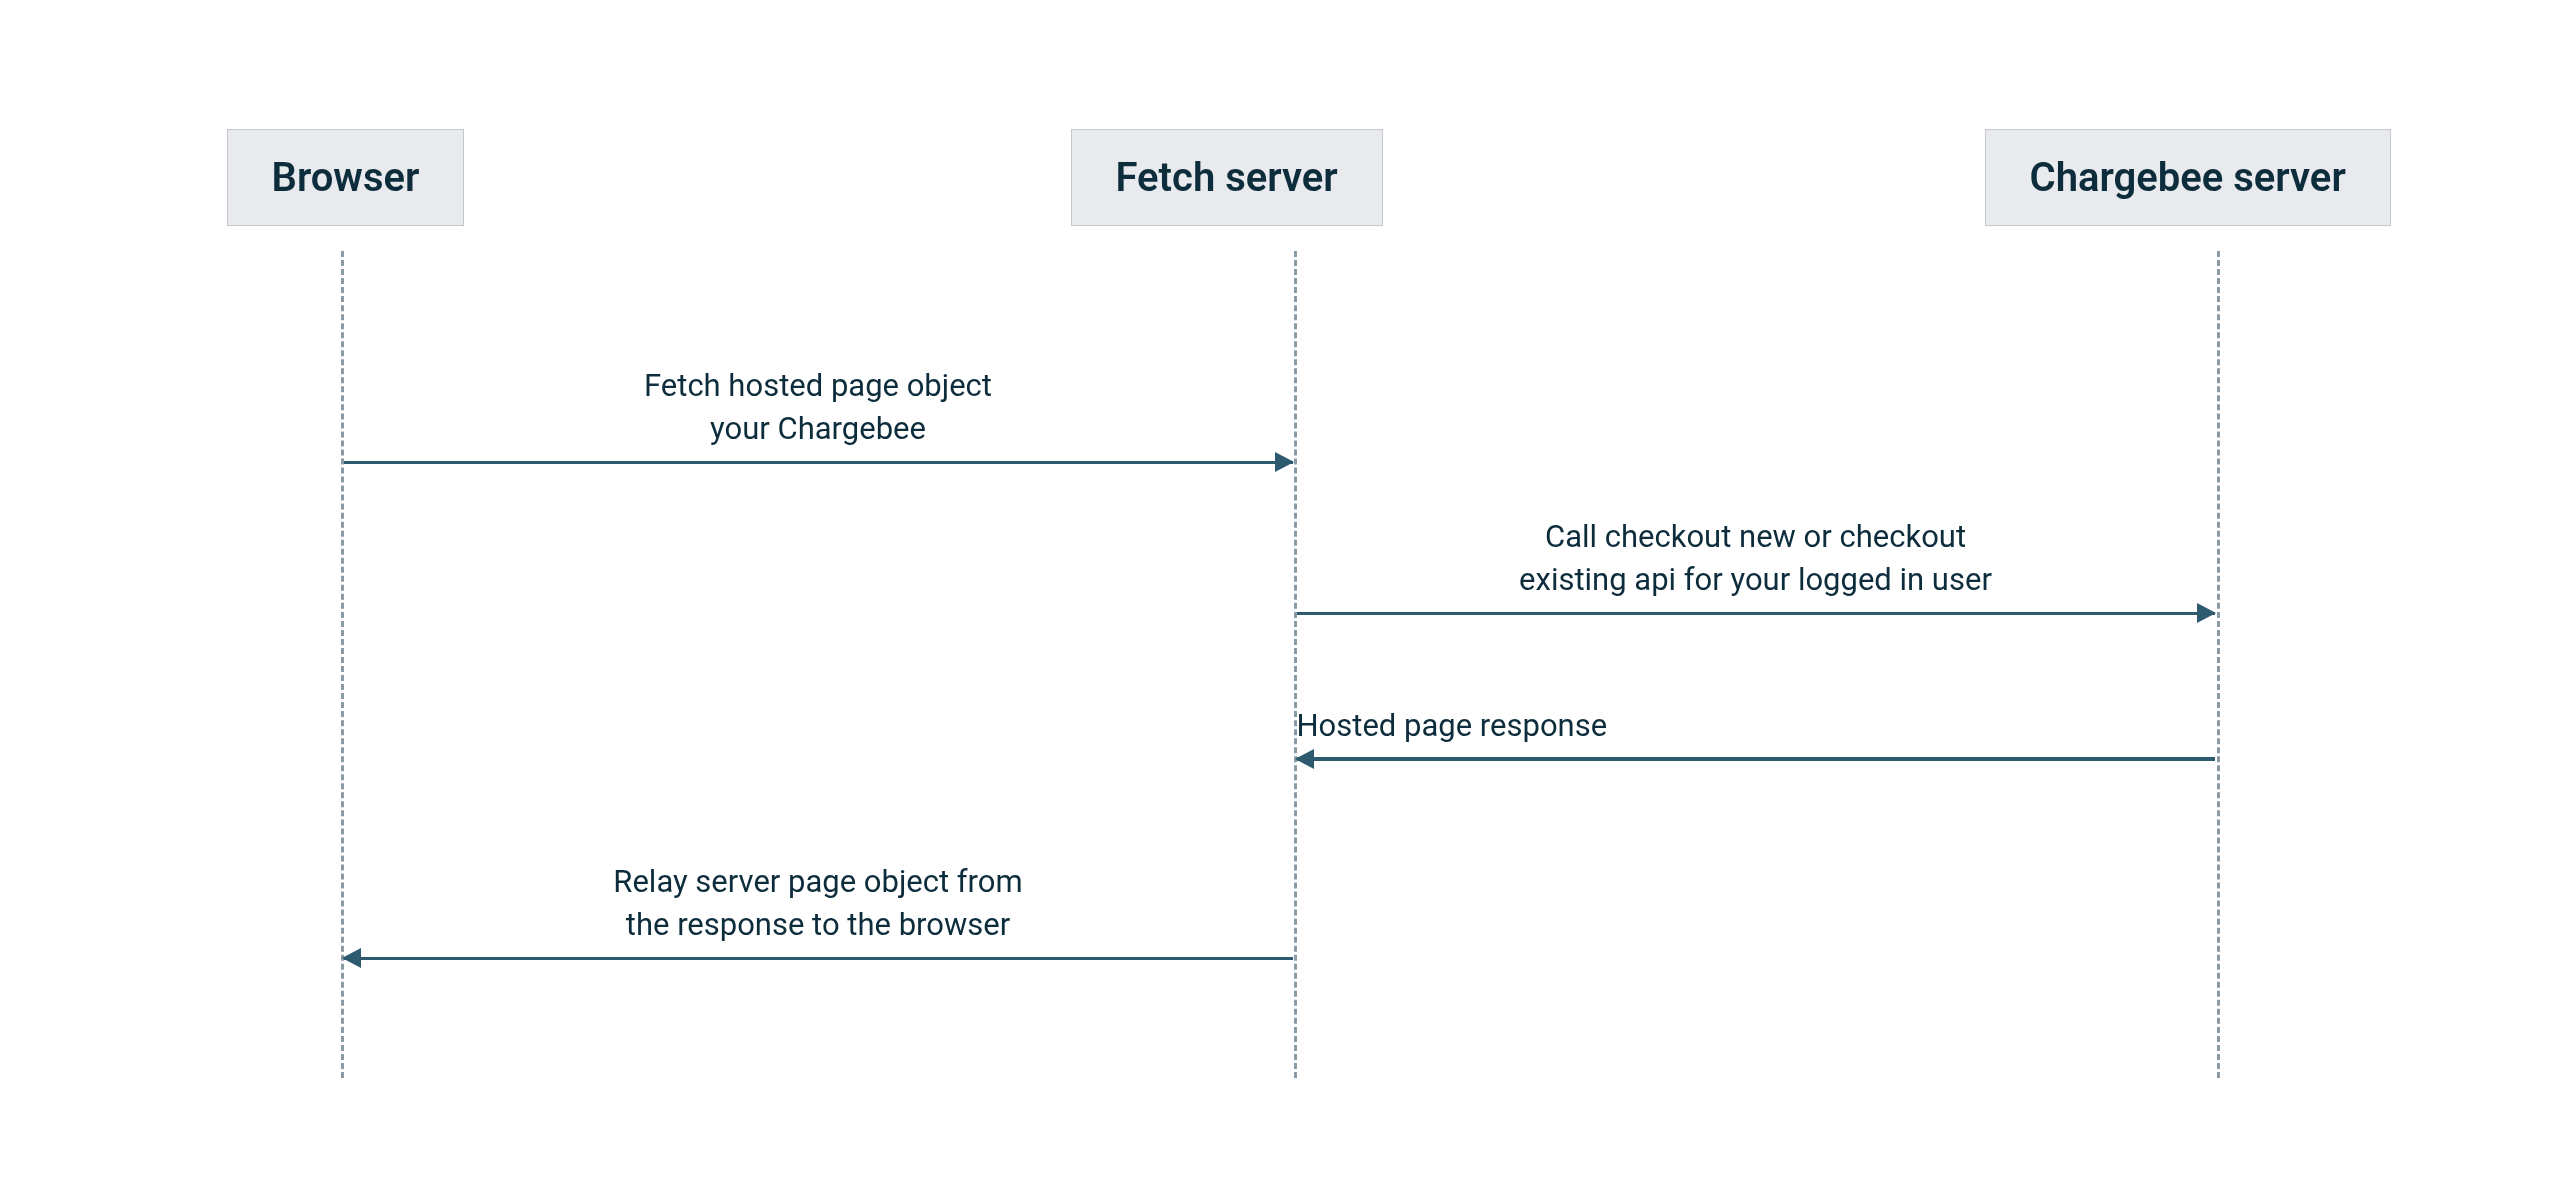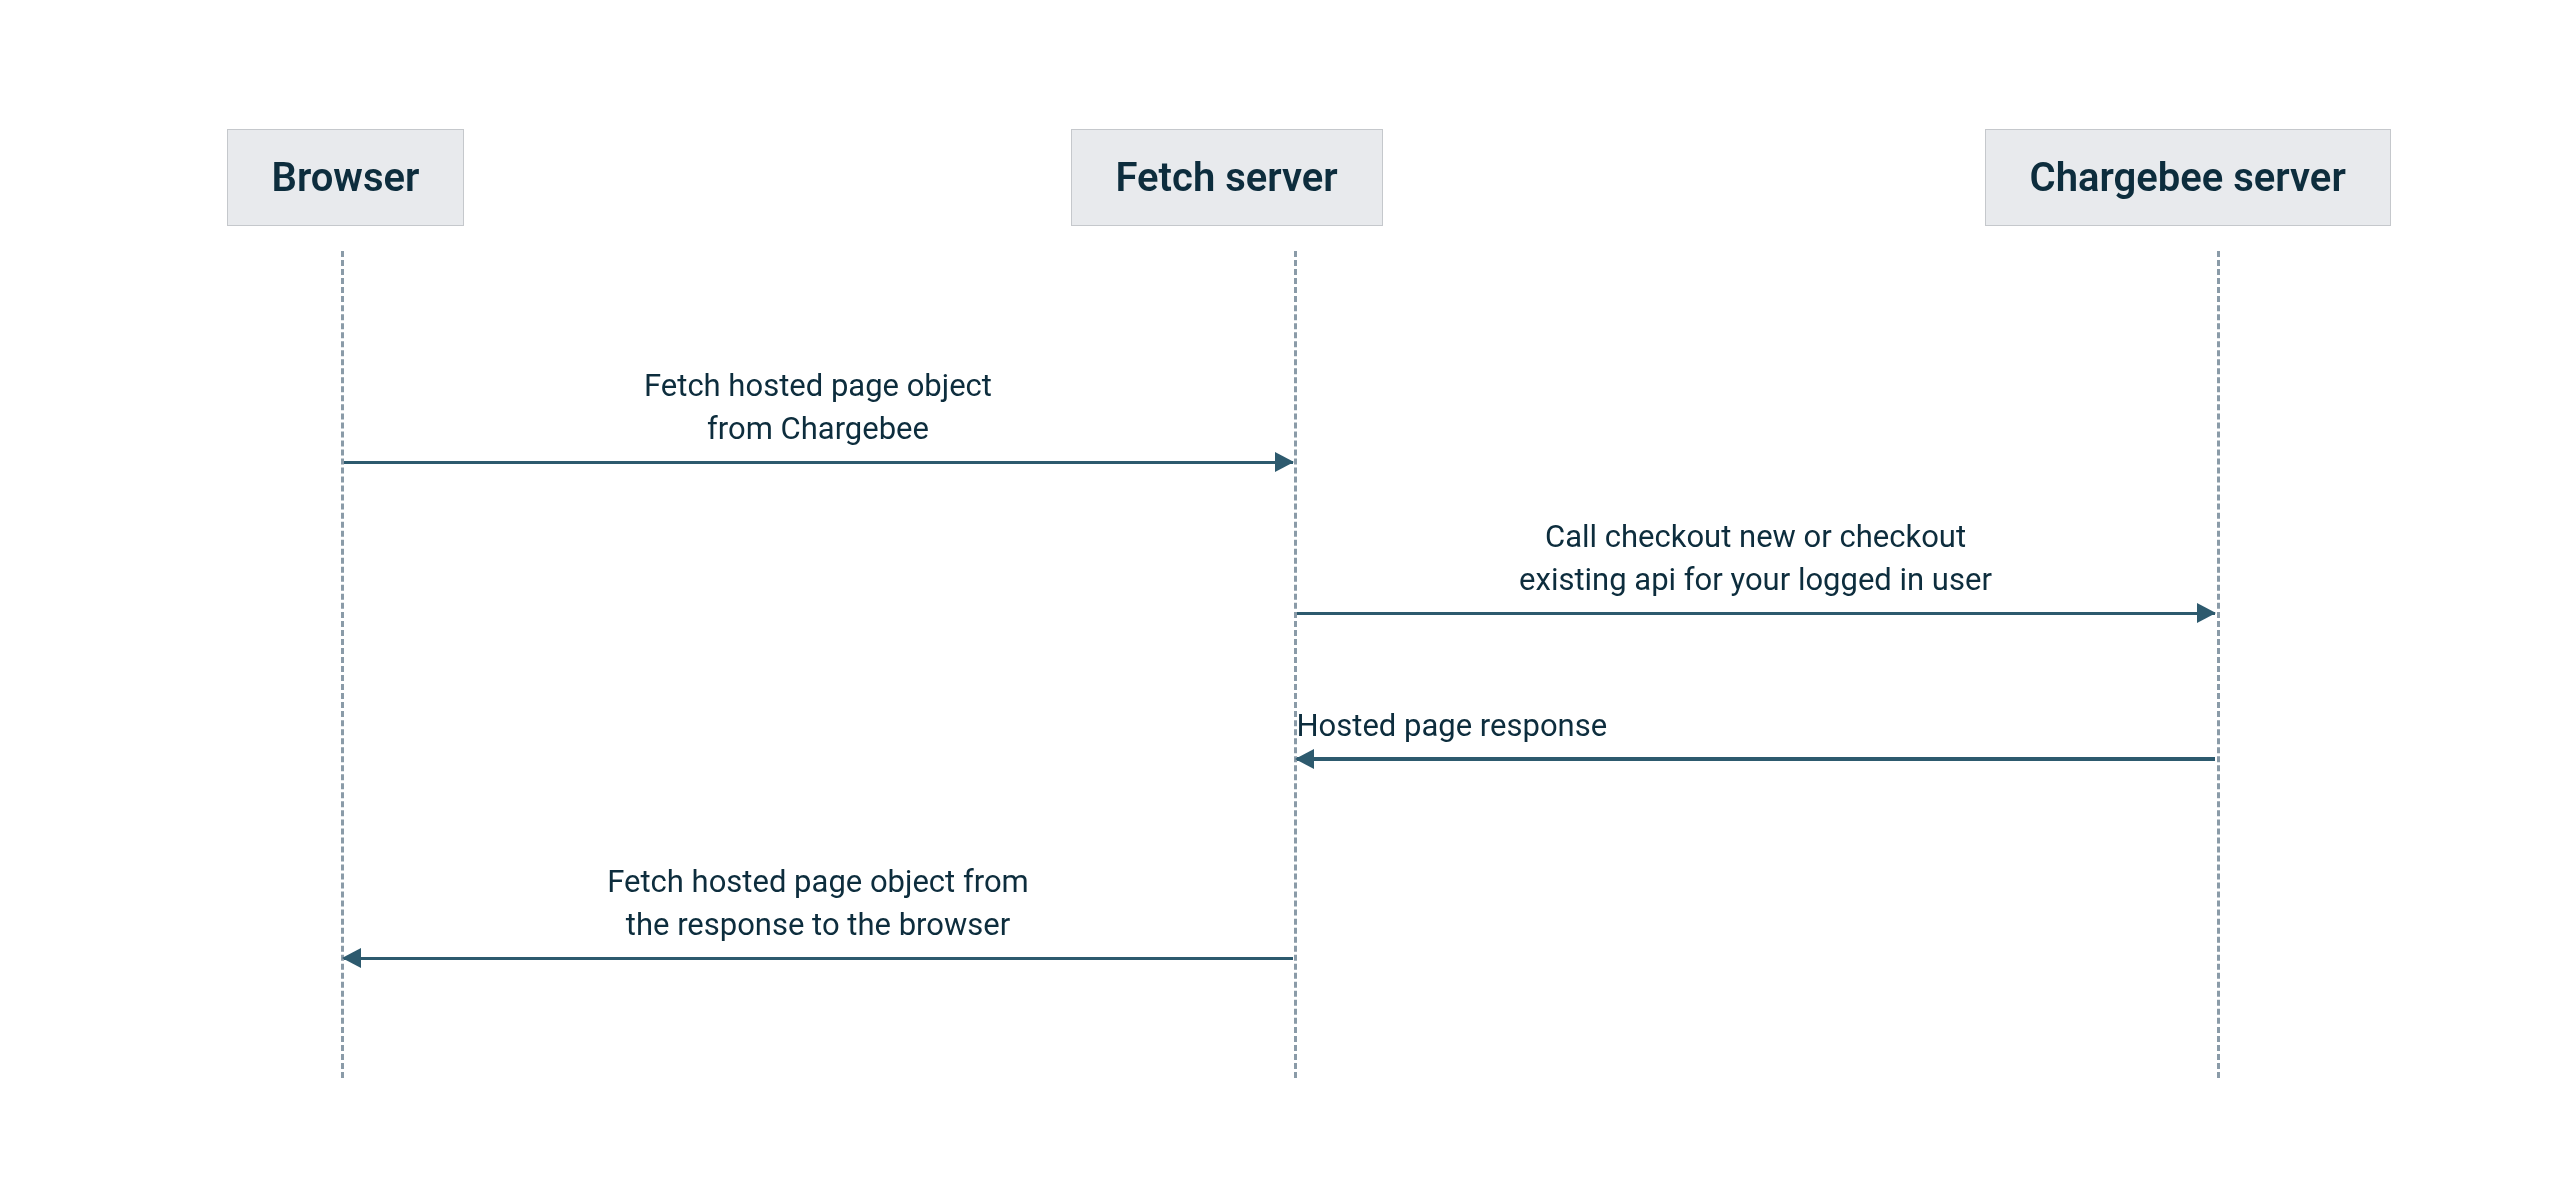--- a/index.html
+++ b/index.html
@@ -197,21 +197,21 @@
     <span>Chargebee server</span>
   </div>
 
   <div class="lifeline lifeline-browser"></div>
   <div class="lifeline lifeline-your-server"></div>
   <div class="lifeline lifeline-chargebee"></div>
 
   <div class="message msg1">
     <div class="message-label">
       <span>Fetch hosted page object</span><br>
-      <span>from Chargebee</span>
+      <span>your Chargebee</span>
     </div>
     <div class="arrow-line"></div>
   </div>
 
   <div class="message msg2">
     <div class="message-label">
       <span>Call checkout new or checkout</span><br>
       <span>existing api for your logged in user</span>
     </div>
     <div class="arrow-line"></div>
@@ -219,20 +219,20 @@
 
   <div class="message msg3">
     <div class="message-label">
       <span>Hosted page response</span>
     </div>
     <div class="arrow-line arrow-left"></div>
   </div>
 
   <div class="message msg4">
     <div class="message-label">
-      <span>Fetch hosted page object from</span><br>
+      <span>Relay server page object from</span><br>
       <span>the response to the browser</span>
     </div>
     <div class="arrow-line arrow-left"></div>
   </div>
 
 </div>
 
 
 </body></html>

